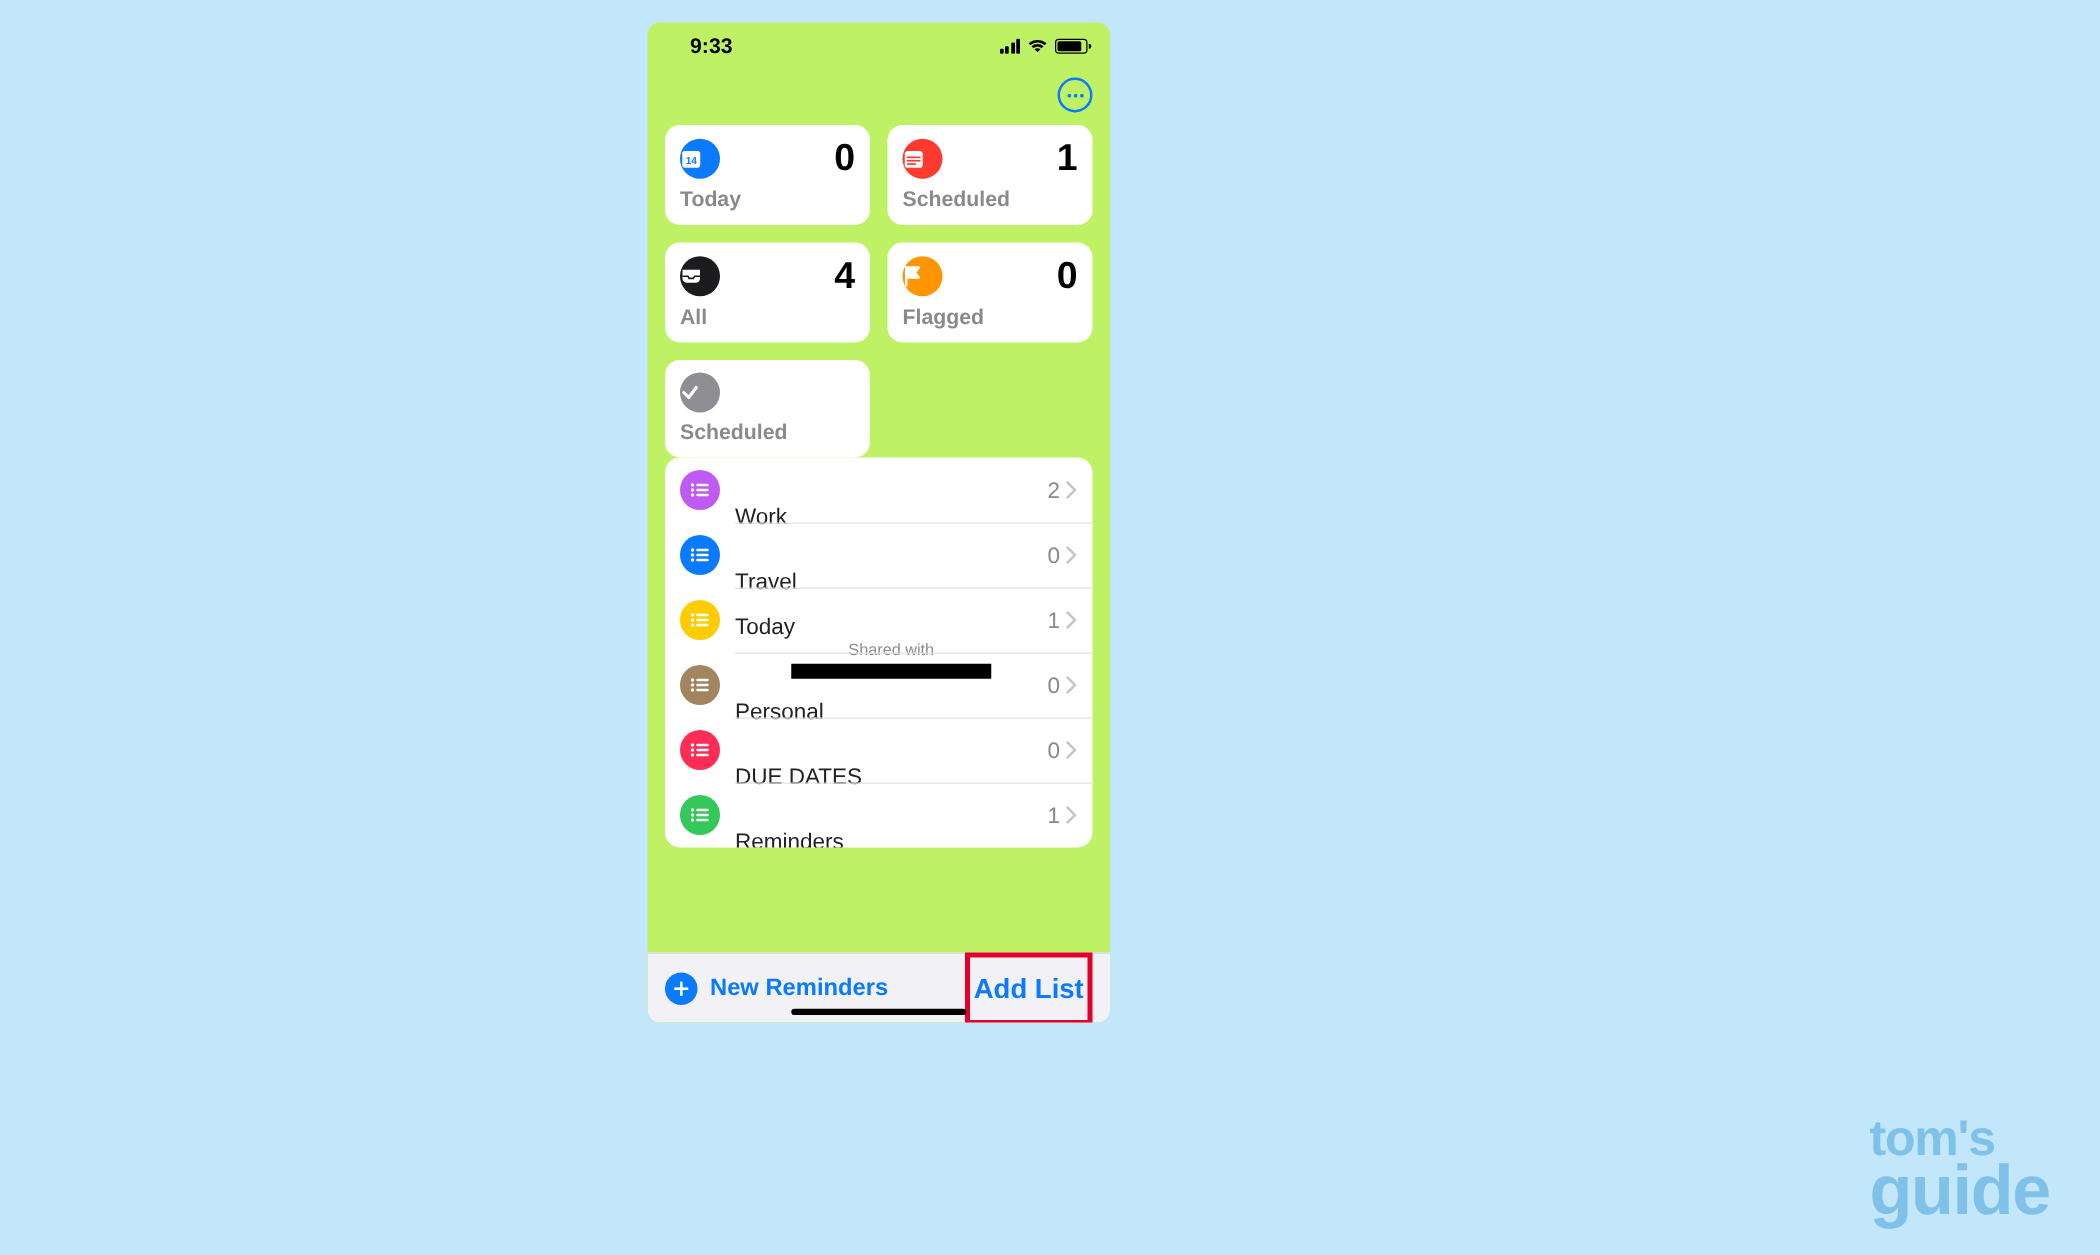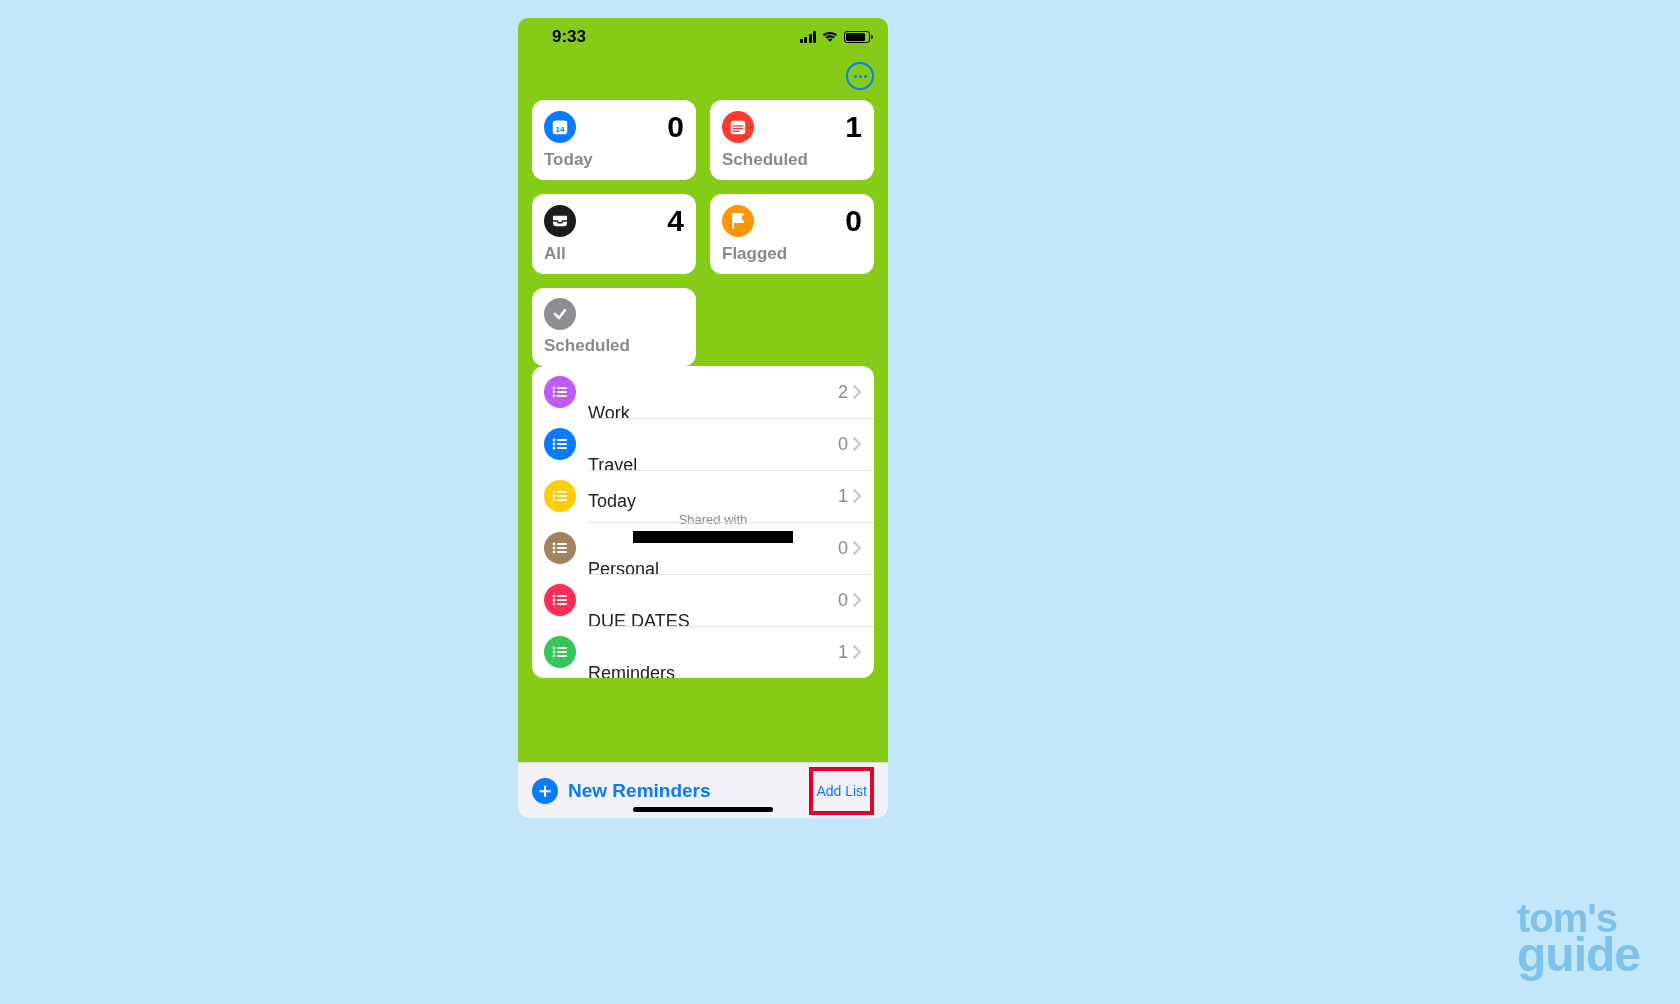--- a/index.html
+++ b/index.html
@@ -10,21 +10,21 @@
     font-family: -apple-system, "Helvetica Neue", Arial, sans-serif;
     position: relative;
     overflow: hidden;
   }
   .phone {
     position: absolute;
     left: 518px;
     top: 18px;
     width: 370px;
     height: 800px;
-    background: #84cc16;
+    background: #bef264;
     border-radius: 10px;
     overflow: hidden;
     display: flex;
     flex-direction: column;
   }
   
   .statusbar {
     height: 38px;
     display: flex;
     align-items: center;
@@ -58,21 +58,21 @@
   }
   .card {
     background:#fff;
     border-radius:12px;
     padding:10px 12px 10px;
     cursor:pointer;
   }
   .card-top { display:flex; justify-content:space-between; align-items:center; }
   .card-icon {
     width:32px; height:32px; border-radius:50%;
-    display:flex; align-items:center; justify-content:center;
+    display:flex; align-items:center; 
     color:#fff;
   }
   .card-count { font-size:30px; font-weight:700; }
   .card-label { color:#8a8a8e; font-size:17px; font-weight:600; margin-top:6px; }
   .smart-grid .completed-row { grid-column: 1 / span 1; }
 
   
   .section-title { font-size:22px; font-weight:700; padding: 18px 22px 8px; }
   .list-card {
     background:#fff;
@@ -114,36 +114,36 @@
     border-top:1px solid #d8d8dd;
     height:56px;
     display:flex;
     align-items:center;
     justify-content:space-between;
     padding:0 14px;
     background:#f2f2f6;
   }
   .new-rem { display:flex; align-items:center; gap:10px; color:#0a7aff; font-weight:600; font-size:19px; cursor:pointer;}
   .plus-circ { width:26px; height:26px; border-radius:50%; background:#0a7aff; color:#fff; display:flex; align-items:center; justify-content:center; font-size:20px; font-weight:700;}
-  .add-list { color:#0a7aff; font-size:14px; cursor:pointer; padding:12px 3px; }
+  .add-list { color:#0a7aff; font-size:22px; cursor:pointer; padding:12px 3px;font-weight:bold; }
   .highlight-box { border:4px solid #e4002b; }
 
   .home-ind { position:absolute; bottom:6px; left:50%; transform:translateX(-50%); width:140px; height:5px; border-radius:3px; background:#000; }
 
   
   .tg {
     position:absolute;
     right:40px; bottom:28px;
     font-family: "Arial Rounded MT Bold", "Arial Black", Arial, sans-serif;
     color:#7fc1e8;
     line-height:0.85;
     text-align:left;
   }
   .tg .l1 { font-size:40px; font-weight:900; letter-spacing:-1px;}
-  .tg .l2 { font-size:48px; font-weight:900; letter-spacing:-1px;}
+  .tg .l2 { font-size:56px; font-weight:900; letter-spacing:-1px;}
   .nowrap { white-space: nowrap; }
 
   svg { display:block; }
 
   .list-lines-svg { width:16px; height:12px; }
 </style>
 </head>
 <body>
 
 <div class="phone">

